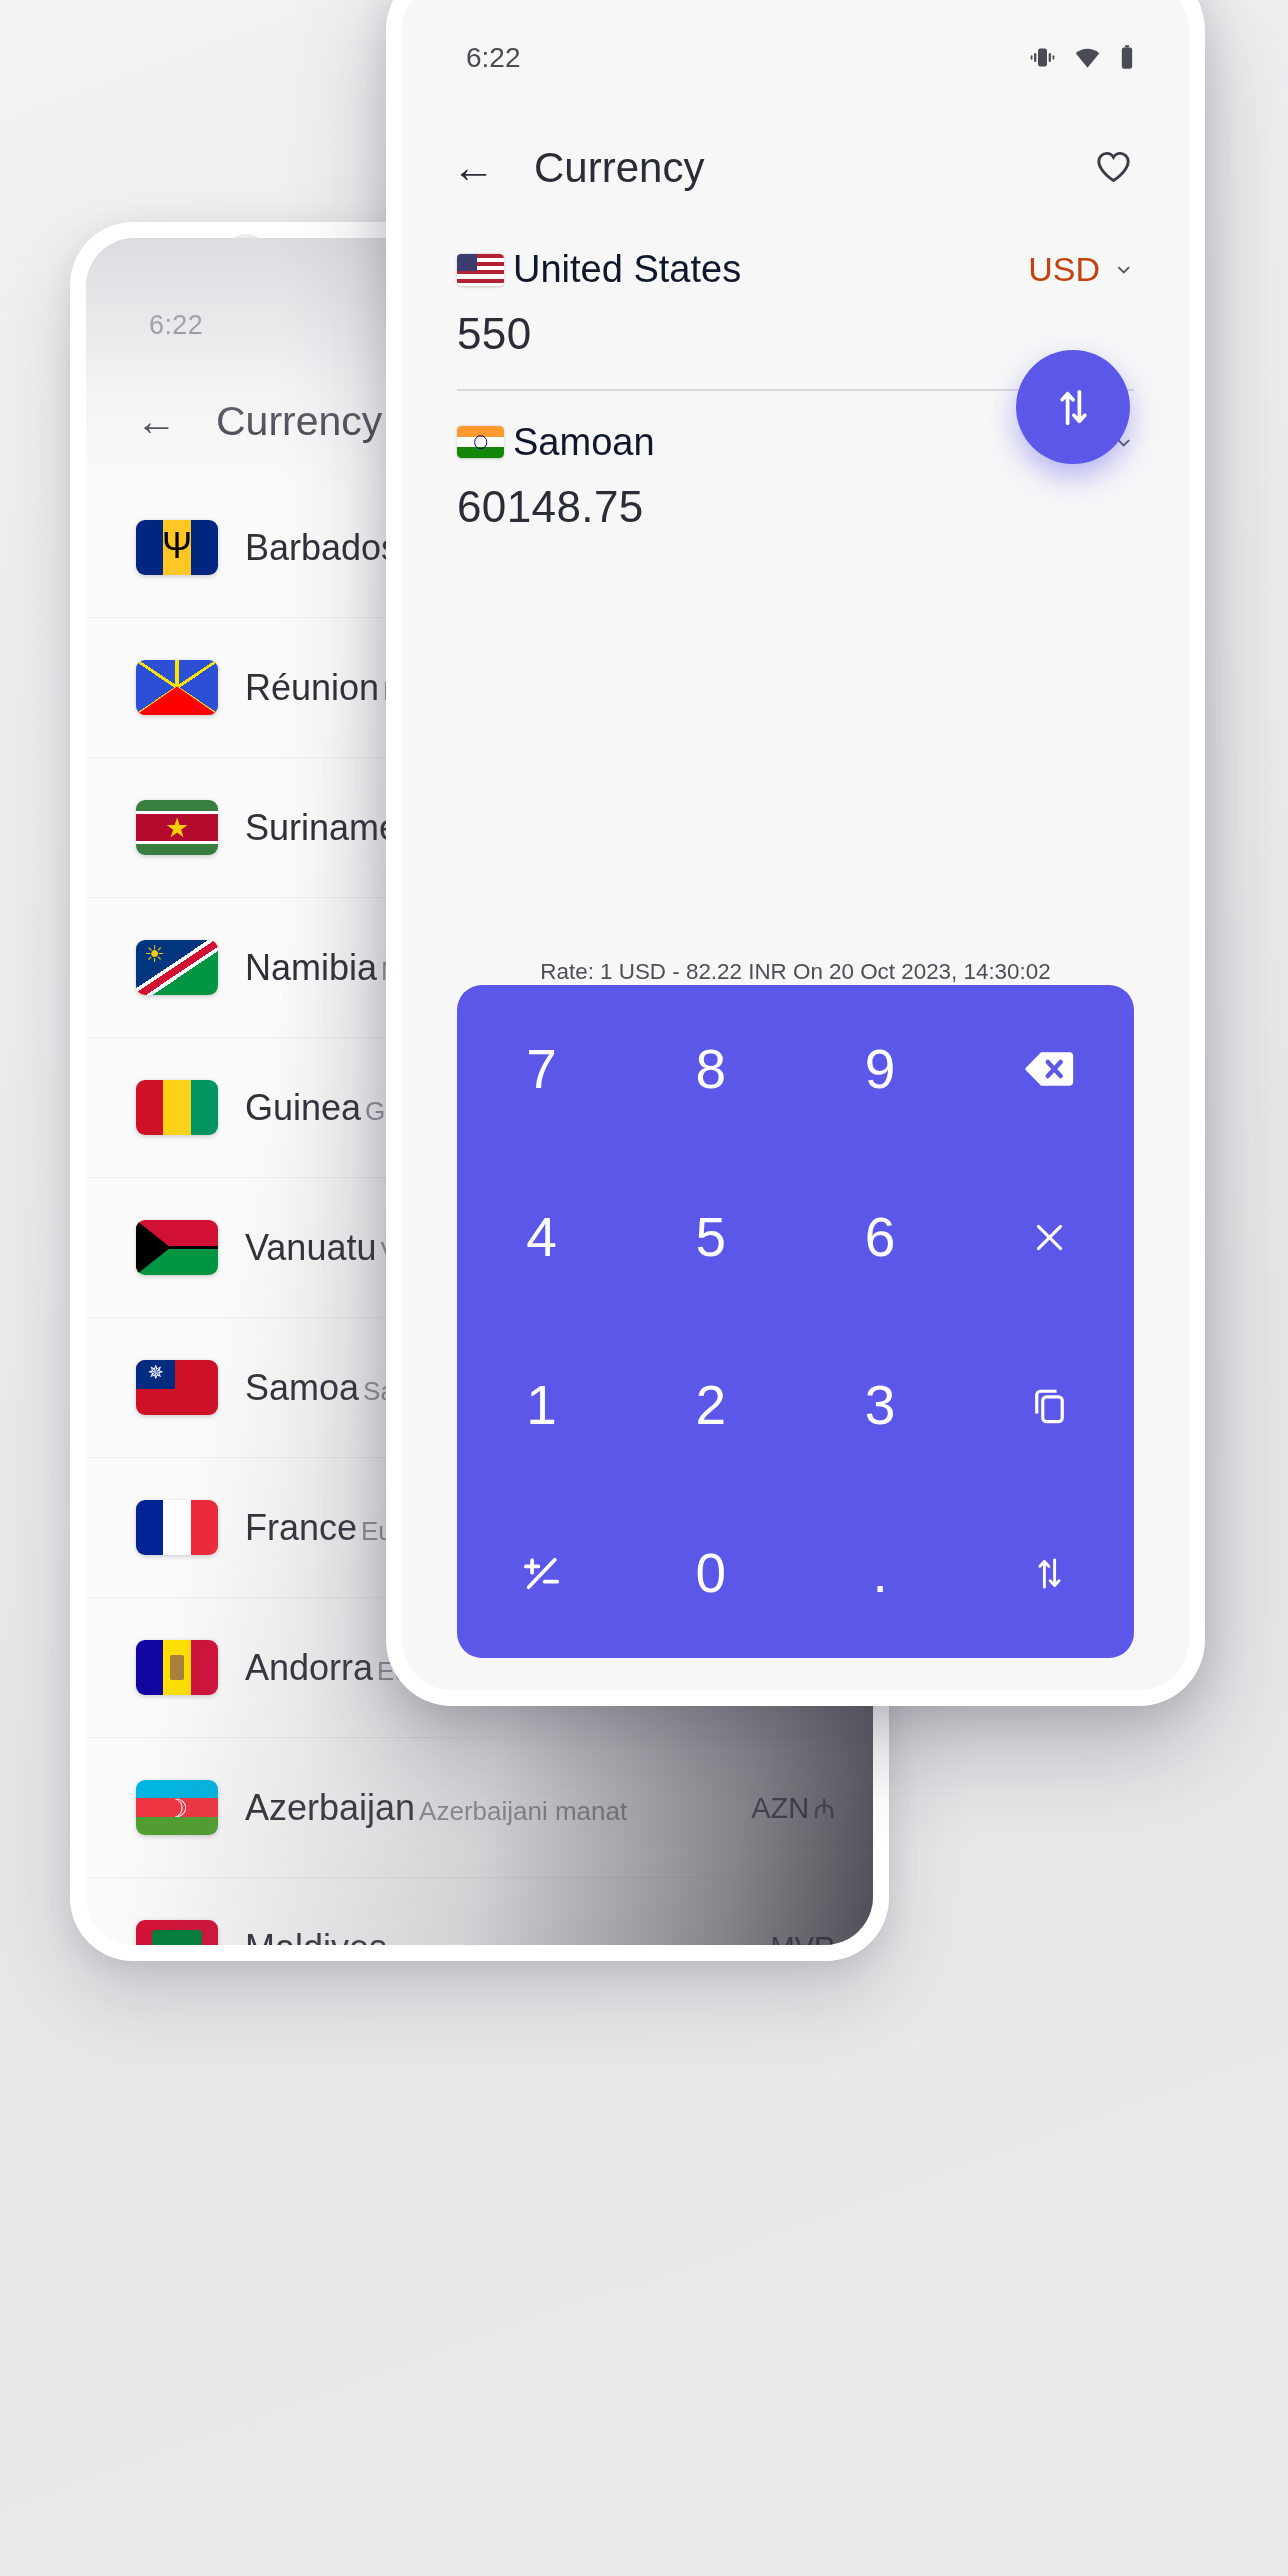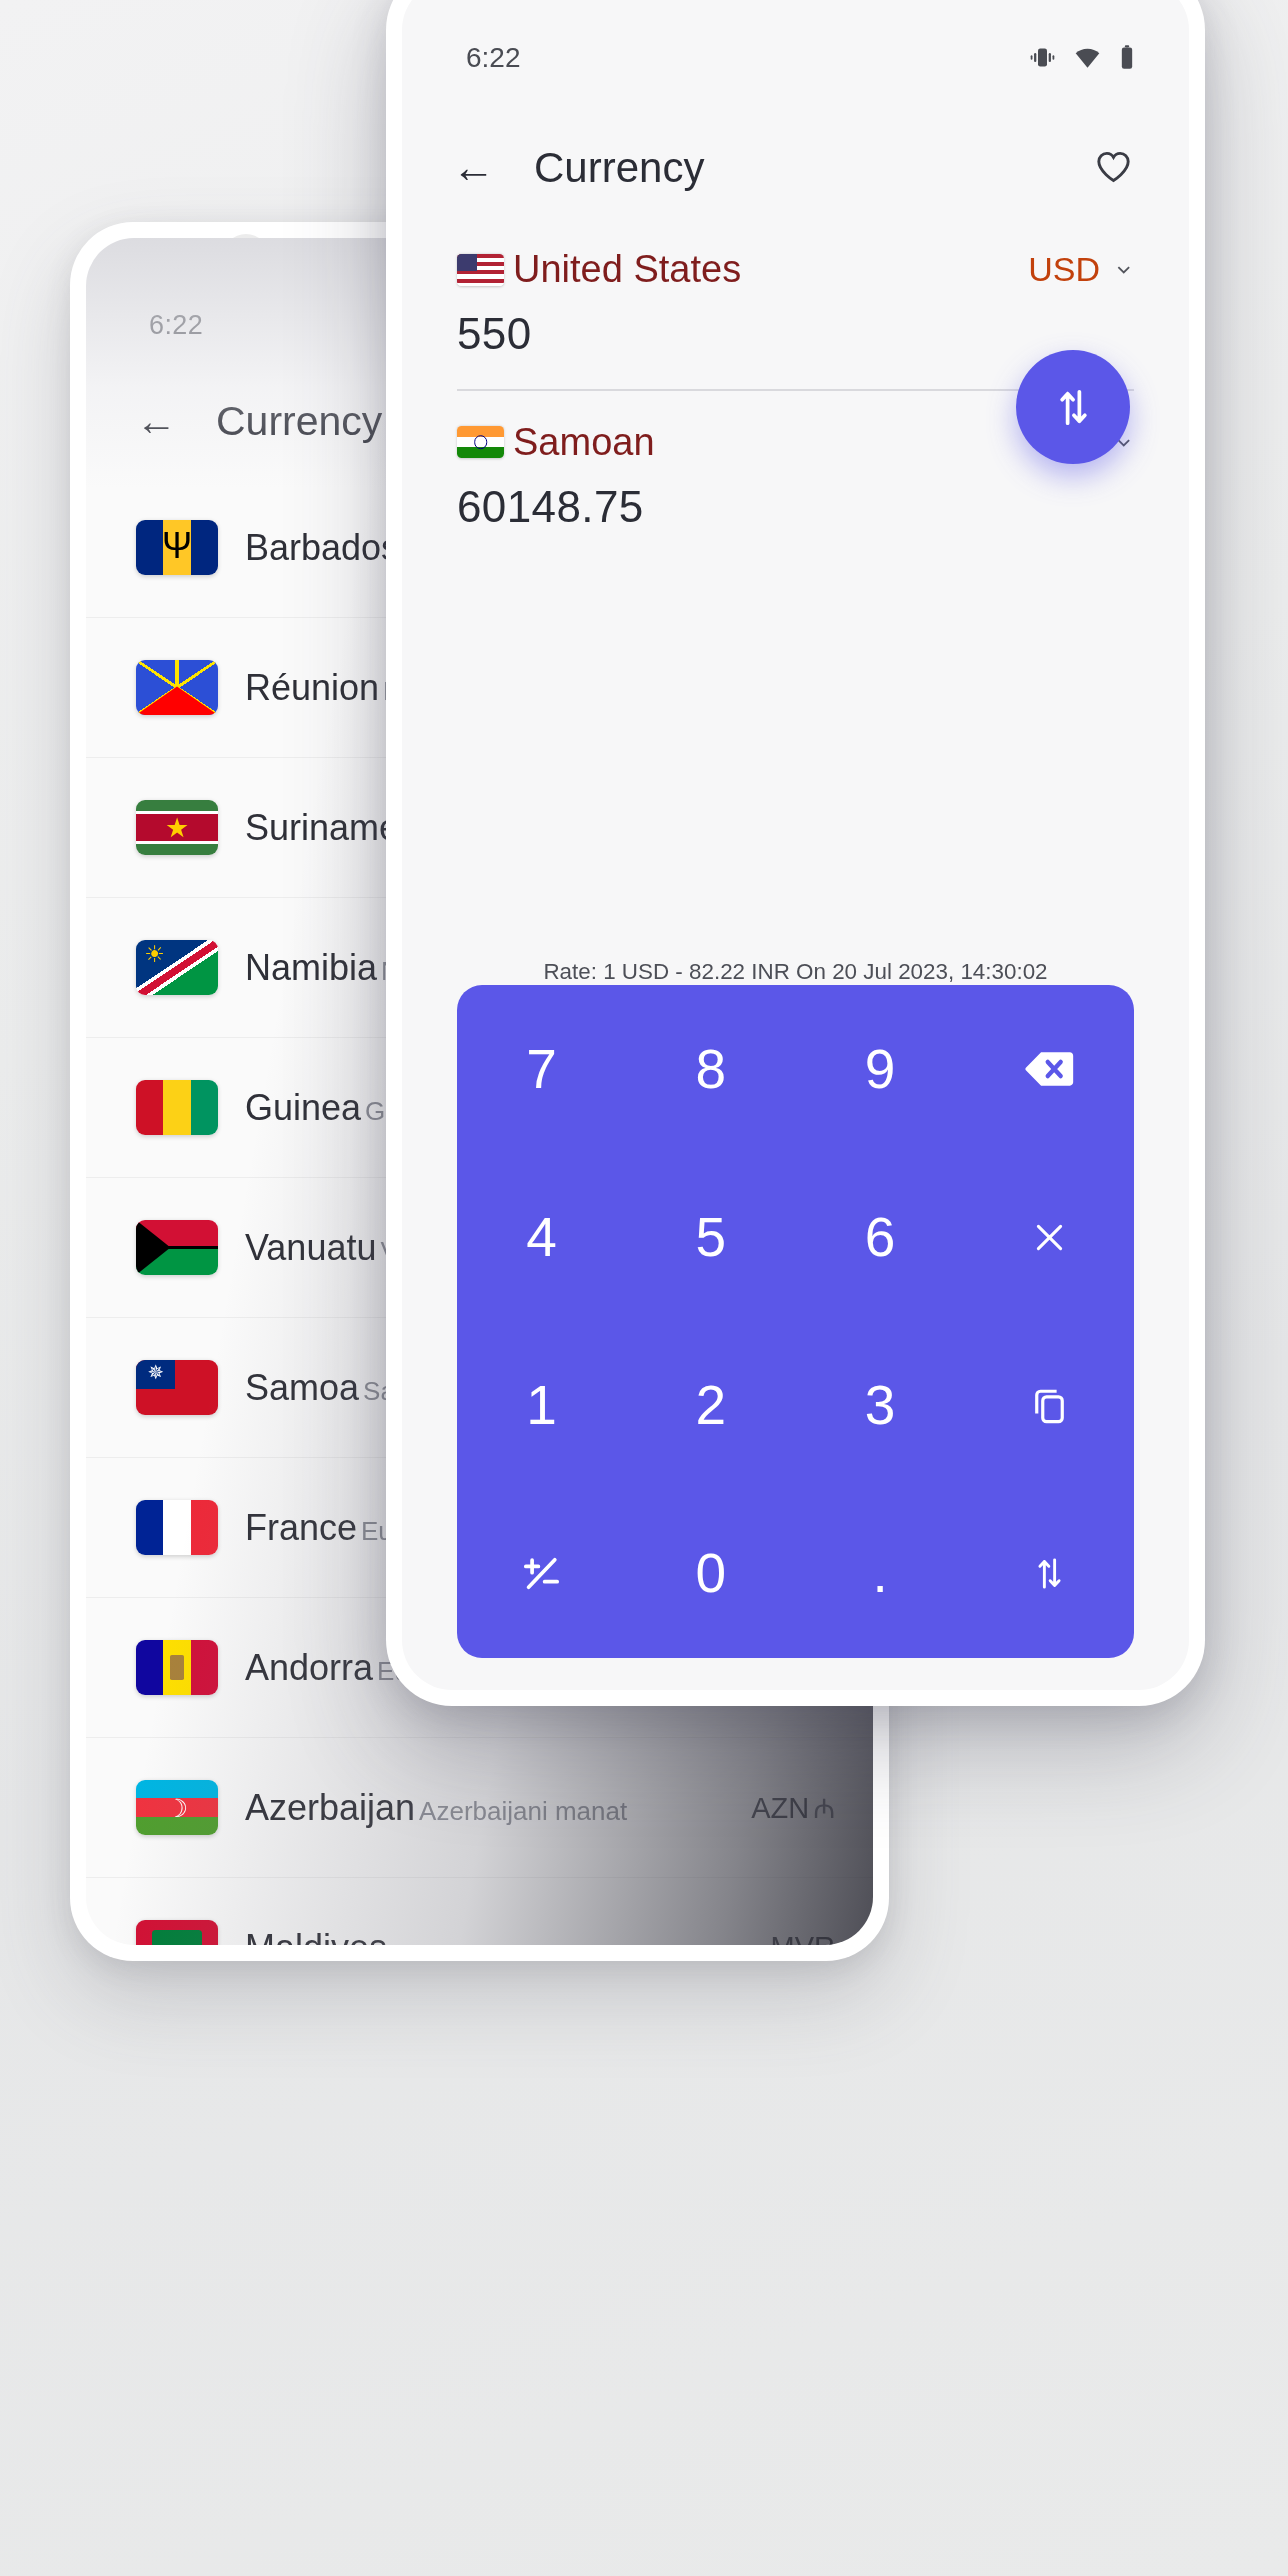--- a/index.html
+++ b/index.html
@@ -144,21 +144,21 @@
   .conv-row { position:relative; }
   .conv-head { display:flex; align-items:center; justify-content:space-between; }
   .conv-left { display:flex; align-items:center; gap:9px; }
   .conv-flag { width:47px; height:32px; border-radius:4.5px; overflow:hidden; position:relative;
     box-shadow:0 0.9px 2.7px rgba(0,0,0,.2); flex:none; }
   .f-us { background: repeating-linear-gradient(#b22234 0 4.1px, #fff 4.1px 8.2px); }
   .f-us::after { content:""; position:absolute; left:0; top:0; width:42%; height:54%; background:#3c3b6e; }
   .f-in { background: linear-gradient(#ff9933 0 33.3%, #fff 33.3% 66.6%, #138808 66.6%); }
   .f-in::after { content:""; position:absolute; left:50%; top:50%; transform:translate(-50%,-50%);
     width:11.6px; height:11.6px; border-radius:50%; border:1.8px solid #000080; }
-  .conv-country { font-size:38px; color:#7f1d1d; }
+  .conv-country { font-size:38px; color:#0f172a; }
   .conv-code { font-size:34px; color:#c2410c; display:flex; align-items:center; gap:12.5px; }
   .conv-amount { font-size:44px; color:#2b2d36; margin-top:18px; letter-spacing:0.4px; }
   .conv-divider { height:1.8px; background:#d9d9dd; margin-top:30px; }
   .conv-row.second { margin-top:30px; }
 
   .swap-fab {
     position:absolute; right:59px; top:370px;
     width:114px; height:114px; border-radius:50%;
     background:#5b57e8;
     display:flex; align-items:center; justify-content:center;
@@ -376,21 +376,21 @@
       </div>
     </div>
 
     <div class="swap-fab">
       <svg width="47" height="47" viewBox="0 0 24 24" fill="none" stroke="#fff" stroke-width="1.9" stroke-linecap="round" stroke-linejoin="round">
         <path d="M9 20 L9 5 M9 5 L6.2 8 M9 5 L11.8 8"></path>
         <path d="M15 4 L15 19 M15 19 L12.2 16 M15 19 L17.8 16"></path>
       </svg>
     </div>
 
-    <div class="rate-line">Rate: 1 USD - 82.22 INR On 20 Jul 2023, 14:30:02</div>
+    <div class="rate-line">Rate: 1 USD - 82.22 INR On 20 Oct 2023, 14:30:02</div>
 
     <div class="keypad">
       <span class="key">7</span>
       <span class="key">8</span>
       <span class="key">9</span>
       <span class="key">
         <svg width="50" height="50" viewBox="0 0 24 24" fill="#fff">
           <path d="M8.2 4 L22 4 C22.9 4 23.6 4.7 23.6 5.6 L23.6 18.4 C23.6 19.3 22.9 20 22 20 L8.2 20 L0.9 12.6 C0.6 12.3 0.6 11.7 0.9 11.4 Z"></path>
           <path d="M11.4 8.6 L17.6 15.4 M17.6 8.6 L11.4 15.4" stroke="#5b57e8" stroke-width="2.1" stroke-linecap="round"></path>
         </svg>

